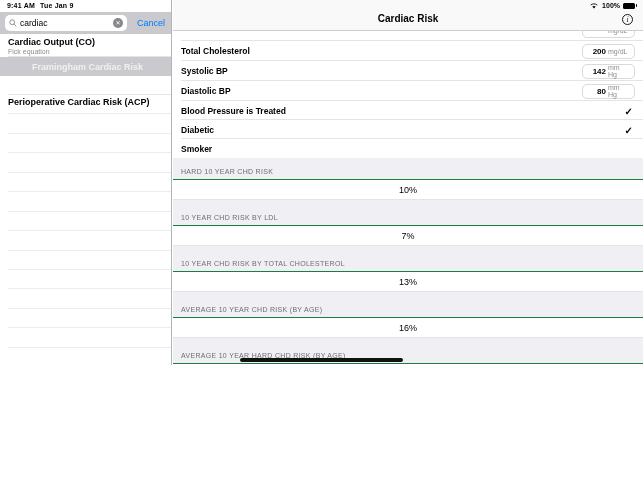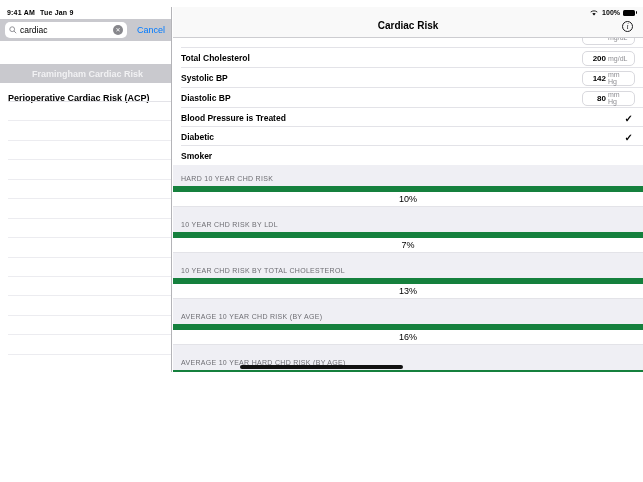--- a/index.html
+++ b/index.html
@@ -1,18 +1,18 @@
 <!DOCTYPE html>
 <html><head>
 <meta charset="utf-8">
 <style>
   * { margin:0; padding:0; box-sizing:border-box; }
   html,body { width:643px; height:482px; }
   body { font-family:"Liberation Sans", sans-serif; background:#fff; overflow:hidden; }
-  .screen { position:relative; width:643px; height:365px; background:#fff; overflow:hidden;margin-top:7px; }
+  .screen { position:relative; width:643px; height:365px; background:#fff; overflow:hidden; }
 
   
   .sidebar { position:absolute; left:0; top:0; width:172px; height:482px; background:#fff; border-right:1px solid #b4b4b8; }
   .status-left { position:absolute; left:0; top:0; width:100%; height:12px; font-size:7px; font-weight:700; color:#000; padding:2px 0 0 7px; letter-spacing:.2px; }
   .status-left span { margin-right:5px; }
 
   .search-strip { position:absolute; left:0; top:12px; width:100%; height:22px; background:#c9c9ce; }
   .search-field { position:absolute; left:5px; top:3px; width:122px; height:16px; background:#fff; border-radius:5px; display:flex; align-items:center; padding:0 4px; }
   .search-field .query { flex:1; font-size:8.5px; color:#000; margin-left:3px; }
   .mag-icon { width:8px; height:8px; flex:0 0 auto; }
@@ -55,21 +55,21 @@
   .row-label { position:absolute; left:8px; top:50%; transform:translateY(-50%); font-size:8.5px; font-weight:700; color:#000; }
   .value-box { position:absolute; right:8px; top:2.5px; width:53px; height:15px; border:1px solid #d9d9de; border-radius:5px; background:#fff; display:flex; align-items:center; padding:0 4px; }
   .value-num { flex:1; text-align:right; font-size:8px; font-weight:600; color:#000; }
   .value-unit { width:22px; text-align:left; font-size:7px; color:#8e8e93; margin-left:2px; }
   .row-toggle { height:19px; }
   .check { position:absolute; right:10px; top:50%; transform:translateY(-50%); font-size:10px; font-weight:700; color:#000; }
 
   .section-header { position:relative; height:25px; background:#efeff4; }
   .section-header.first { height:21px; }
   .section-header .hdr { position:absolute; left:8px; bottom:4px; font-size:7px; color:#6d6d72; letter-spacing:.3px; }
-  .section-value { position:relative; height:21px; background:#fff; border-top:6px solid #15803d; border-bottom:1px solid #e3e3e8; }
+  .section-value { position:relative; height:21px; background:#fff; border-top:1px solid #15803d; border-bottom:1px solid #e3e3e8; }
   .section-value .val { position:absolute; left:0; right:0; top:50%; transform:translateY(-50%); text-align:center; font-size:9px; color:#000; }
 
   .home-indicator { position:absolute; left:240px; bottom:3px; width:163px; height:4px; border-radius:2px; background:#111; }
 </style>
 </head>
 <body>
 
 <div class="screen">
 
   <aside class="sidebar">
@@ -83,25 +83,30 @@
         <svg class="mag-icon" viewBox="0 0 10 10">
             <circle cx="4" cy="4" r="3" fill="none" stroke="#8e8e93" stroke-width="1.2"></circle>
             <line x1="6.2" y1="6.2" x2="9" y2="9" stroke="#8e8e93" stroke-width="1.2"></line>
           </svg>
         <span class="query">cardiac</span>
         <span class="clear-btn">✕</span>
       </div>
       <span class="cancel-btn">Cancel</span>
     </div>
 
+    <div class="cell" style="top:34px; height:23px;">
+      <div class="cell-title">Cardiac Output (CO)</div>
+      <div class="cell-sub">Fick equation</div>
+      <div class="sep"></div>
+    </div>
     <div class="cell selected" style="top:57px; height:19px;">
       <div class="cell-title" style="padding-top:5px;padding-left:32px;">Framingham Cardiac Risk</div>
     </div>
     <div class="cell" style="top:76px; height:19px;">
-      <div class="cell-title" style="padding-top:10px;">Perioperative Cardiac Risk (ACP)</div>
+      <div class="cell-title" style="padding-top:21px;">Perioperative Cardiac Risk (ACP)</div>
       <div class="sep"></div>
     </div>
 
     <div class="empty-rows" id="empty-rows">
         <div class="empty-row"></div>
         <div class="empty-row"></div>
         <div class="empty-row"></div>
         <div class="empty-row"></div>
         <div class="empty-row"></div>
         <div class="empty-row"></div>

